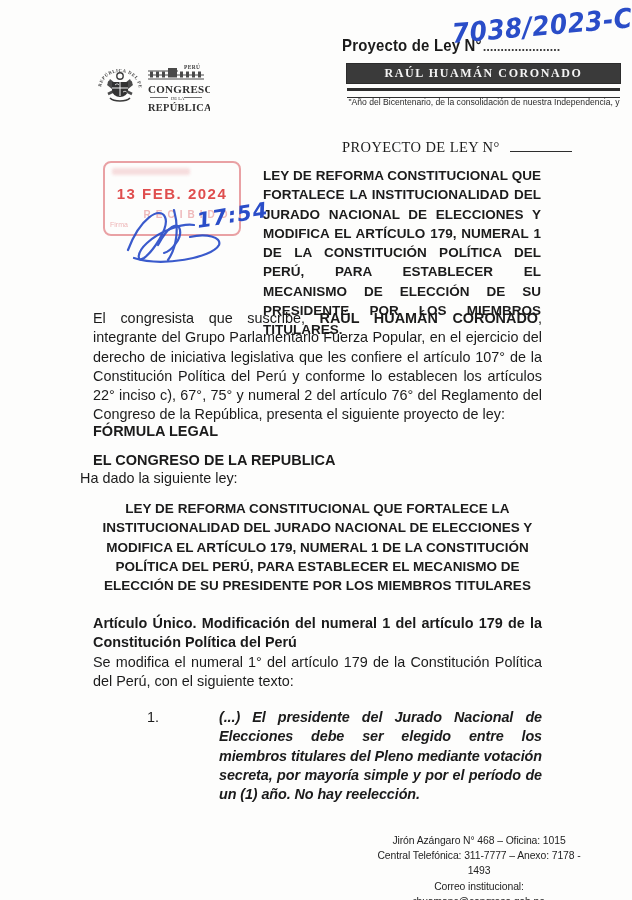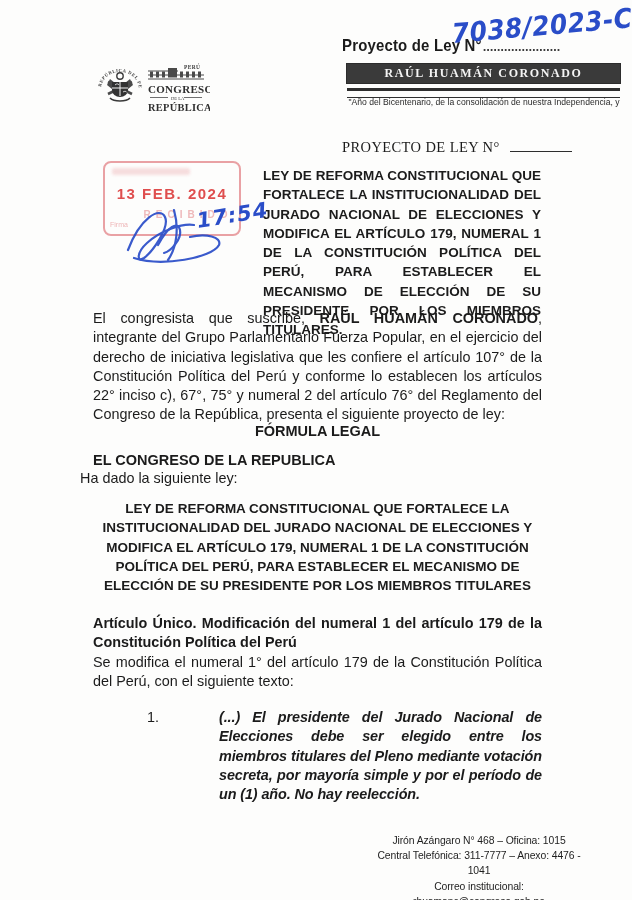--- a/index.html
+++ b/index.html
@@ -125,21 +125,21 @@
     font-weight:bold;font-size:13.5px;line-height:19.3px;
     text-align:justify;
   }
   .intro{
     left:93px;top:309px;width:449px;
     font-size:14.4px;line-height:19.3px;
     text-align:justify;
   }
   .formula-heading{
     left:93px;top:423px;width:449px;
-    text-align:center;font-weight:bold;font-size:14.5px;
+    font-weight:bold;font-size:14.5px;
   }
   .congress-heading{
     left:93px;top:452px;width:449px;
     font-weight:bold;font-size:14.5px;
   }
   .congress-sub{
     left:80px;top:470px;width:449px;
     font-size:14.4px;
   }
   .law-title{
@@ -276,17 +276,17 @@
   </div>
 
 
   <div class="abs list-item">
     <span class="num">1.</span>
     <span class="txt">(...) El presidente del Jurado Nacional de Elecciones debe ser elegido entre los miembros titulares del Pleno mediante votación secreta, por mayoría simple y por el período de un (1) año. No hay reelección.</span>
   </div>
 
   <div class="abs footer">
     <div>Jirón Azángaro N° 468 – Oficina: 1015</div>
-    <div>Central Telefónica: 311-7777 – Anexo: 4476 - 1041</div>
+    <div>Central Telefónica: 311-7777 – Anexo: 7178 - 1493</div>
     <div>Correo institucional: rhuamanc@congreso.gob.pe</div>
   </div>
 
 </div>
 
 </body></html>

